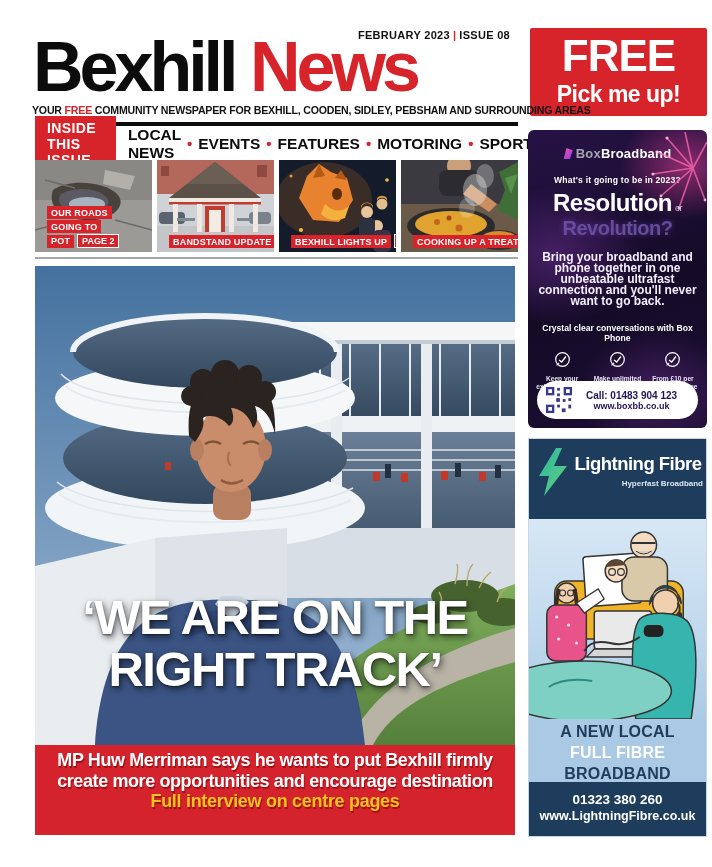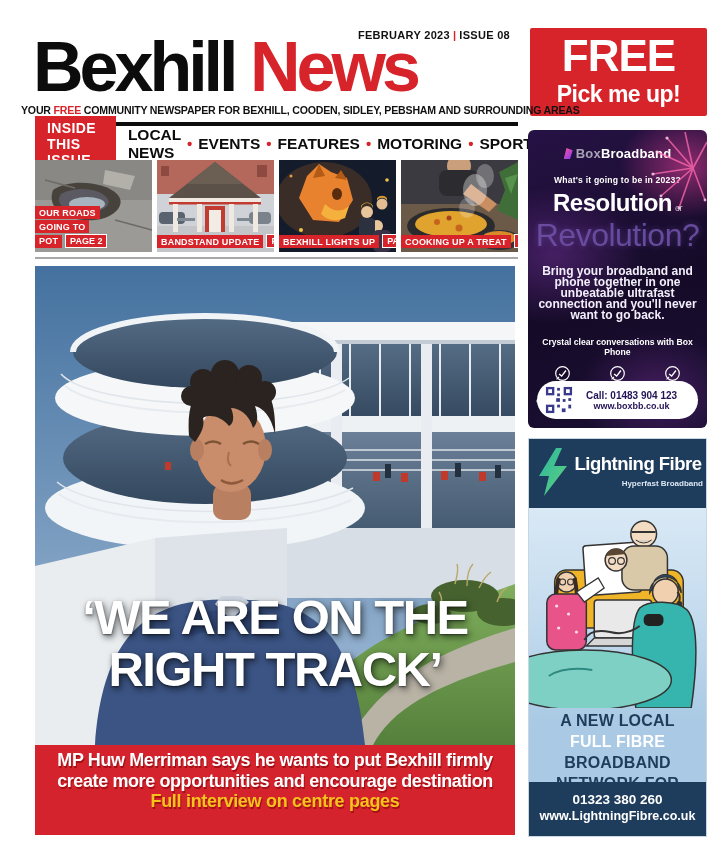--- a/index.html
+++ b/index.html
@@ -11,38 +11,38 @@
   .dateline { position:absolute; top:29px; left:35px; width:475px; text-align:right;
     font-size:11px; font-weight:800; letter-spacing:0.3px; color:#111; }
   .dateline .sep { color:#d7232a; font-weight:800; padding:0 3px; }
   .masthead-title { position:absolute; top:31px; left:33px; width:480px;
     font-size:70px; font-weight:800; letter-spacing:-4px; line-height:72px; color:#0c0c0c; white-space:nowrap; }
   .masthead-title .red { color:#d7232a; }
   .free-box { position:absolute; top:28px; left:530px; width:177px; height:88px; background:#d7232a;
     color:#fff; text-align:center; border-radius:2px; }
   .free-box .l1 { font-size:44px; font-weight:800; letter-spacing:-1px; line-height:52px; margin-top:2px; }
   .free-box .l2 { font-size:23px; font-weight:800; letter-spacing:-0.5px; line-height:24px; }
-  .tagline { position:absolute; top:104px; left:21px; width:482px;
+  .tagline { position:absolute; top:104px; left:32px; width:482px;
     font-size:10.6px; font-weight:800; letter-spacing:-0.2px; color:#111; white-space:nowrap; }
   .tagline .red { color:#d7232a; }
   .top-rule { position:absolute; top:122px; left:35px; width:483px; height:4px; background:#0c0c0c; }
 
   
   .inside-strip { position:absolute; top:131px; left:35px; width:483px; height:26px;
     display:flex; align-items:center; }
   .inside-label { background:#d7232a; color:#fff; font-size:14px; font-weight:800;
     letter-spacing:0.4px; padding:4px 12px 5px; }
   .inside-nav { display:flex; align-items:center; margin-left:12px; font-size:15.5px; font-weight:800; color:#0c0c0c; }
   .inside-nav span.item + span.item::before { content:"•"; color:#d7232a; padding:0 6px; font-size:15px; }
 
   
   .teasers { position:absolute; top:160px; left:35px; width:483px; height:92px; display:flex; gap:5px; }
   .teaser { position:relative; flex:1 1 0; overflow:hidden; background:#888; }
   .teaser svg { display:block; width:100%; height:100%; }
-  .caption { position:absolute; left:0; bottom:4px; display:flex; align-items:flex-end; }
+  .caption { position:absolute; left:12px; bottom:4px; display:flex; align-items:flex-end; }
   .caption .lines { display:flex; flex-direction:column; align-items:flex-start; gap:1px; }
   .chip { background:#d7232a; color:#fff; font-size:9px; font-weight:800; letter-spacing:0.2px;
     padding:1.5px 4px; line-height:10px; white-space:nowrap; }
   .page-chip { background:#d7232a; border:1.5px solid #fff; color:#fff; font-size:9px; font-weight:800;
     padding:1px 4px; line-height:10px; margin-left:3px; white-space:nowrap; }
   .thumb-divider { position:absolute; top:257px; left:35px; width:483px; height:1.5px; background:#a8a8a8; }
 
   
   .cover-photo { position:absolute; top:266px; left:35px; width:480px; height:479px; overflow:hidden; background:#6d93bd; }
   .cover-photo svg { display:block; width:100%; height:100%; }
@@ -69,39 +69,39 @@
       radial-gradient(110px 85px at 72% 88%, rgba(150,60,185,.33), transparent 72%),
       linear-gradient(160deg, #261245 0%, #150b28 55%, #1b0f33 100%); }
   .ad-box .burst { position:absolute; top:0; right:0; width:80px; height:90px; opacity:.85; }
   .bb-logo { margin-top:16px; font-size:13px; font-weight:700; letter-spacing:0.2px; }
   .bb-logo .mark { display:inline-block; width:9px; height:11px; margin-right:3px;
     background:linear-gradient(135deg,#ff4fa0,#7a3df0); clip-path:polygon(0 100%, 30% 0, 100% 20%, 70% 100%); vertical-align:-1px; }
   .bb-logo .g1 { color:#a9a4b5; } .bb-logo .g2 { color:#fff; }
   .bb-question { margin-top:14px; font-size:8.6px; font-weight:700; letter-spacing:0.2px; }
   .bb-word1 { margin-top:4px; font-size:24px; font-weight:800; letter-spacing:-0.5px; }
   .bb-or { font-size:9px; font-weight:400; color:#cfc7dd; margin-left:3px; }
-  .bb-word2 { font-size:32px; font-weight:400; letter-spacing:-0.5px; color:#6f51a8; opacity:.9;
+  .bb-word2 { font-size:20px; font-weight:700; letter-spacing:-0.5px; color:#6f51a8; opacity:.9;
     text-shadow:0 0 6px rgba(111,81,168,.6); }
   .bb-body { margin:12px auto 0; width:92%; font-size:12px; line-height:11px; font-weight:600; color:#f2eefb; }
   .bb-subhead { margin-top:16px; font-size:8.6px; font-weight:700; }
   .bb-features { display:flex; justify-content:space-between; margin:8px 8px 0; }
   .bb-feature { width:32%; }
   .bb-feature svg { width:17px; height:17px; }
   .bb-feature .txt { margin-top:3px; font-size:6.6px; line-height:8px; font-weight:600; color:#e9e3f6; }
   .bb-pill { position:absolute; left:9px; right:9px; bottom:9px; height:38px; background:#fff; border-radius:19px;
     display:flex; align-items:center; padding:0 8px; }
   .bb-qr { width:28px; height:28px; flex:0 0 auto; }
   .bb-contact { flex:1; text-align:center; color:#241356; }
   .bb-phone { font-size:10px; font-weight:800; }
   .bb-url { font-size:9px; font-weight:800; }
 
   
   .ad-lf { position:absolute; top:438px; left:528px; width:179px; height:399px; overflow:hidden;
     border:1px solid #c8d6e2; background:linear-gradient(180deg,#e6f1fa 0%, #c4dbee 45%, #a9c9e4 72%); }
-  .lf-header { position:relative; height:69px; background:#1e3c5c; color:#fff; }
+  .lf-header { position:relative; height:80px; background:#1e3c5c; color:#fff; }
   .lf-bolt { position:absolute; left:8px; top:9px; width:32px; height:48px; }
   .lf-brand { position:absolute; left:44px; top:14px; width:130px; text-align:center;
     font-size:18.5px; font-weight:700; letter-spacing:-0.5px; }
   .lf-tagline { position:absolute; left:44px; top:40px; width:130px; text-align:right;
     font-size:8px; font-weight:600; color:#dbe7f2; }
   .lf-illus { height:200px; }
   .lf-illus svg { display:block; width:100%; height:100%; }
   .lf-message { text-align:center; margin-top:2px; font-weight:800; font-size:16px; line-height:21px;
     letter-spacing:0.2px; color:#1e3c5c; }
   .lf-message .white { color:#ffffff; }

